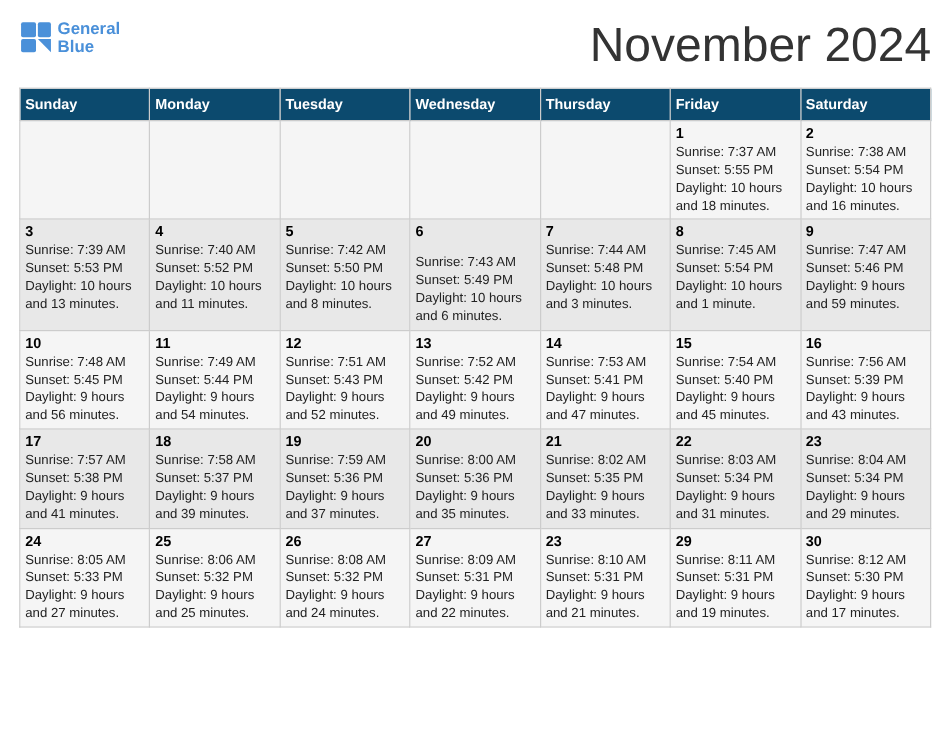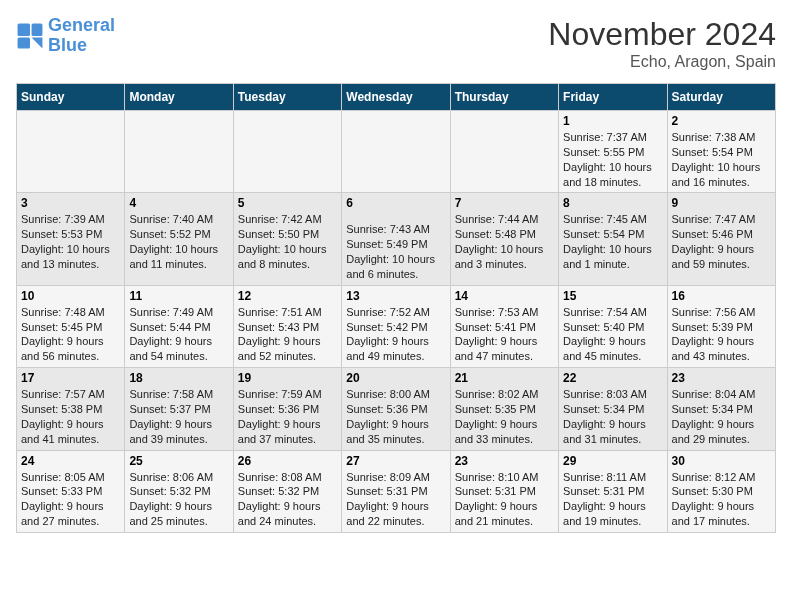--- a/index.html
+++ b/index.html
@@ -15,37 +15,37 @@
       justify-content: space-between;
       align-items: flex-start;
       margin-bottom: 12px;
     }
     .logo {
       display: flex;
       align-items: center;
       gap: 4px;
     }
     .logo-text {
-      font-size: 18px;
+      font-size: 14px;
       font-weight: bold;
       color: #333;
       line-height: 1.1;
     }
     .logo-text span {
       color: #4a90d9;
     }
     .logo-icon {
       width: 28px;
       height: 28px;
     }
     .title-block {
       text-align: right;
     }
     .month-title {
-      font-size: 32px;
+      font-size: 40px;
       font-weight: normal;
       color: #333;
     }
     .location {
       font-size: 16px;
       color: #555;
     }
     table {
       width: 100%;
       border-collapse: collapse;
@@ -101,21 +101,20 @@
     </svg>
     <div>
       <div class="logo-text">
         <span>General</span><br>
         <span style="color:#4a90d9">Blue</span>
       </div>
     </div>
   </div>
   <div class="title-block">
     <div class="month-title">November 2024</div>
-    <div class="location">Echo, Aragon, Spain</div>
   </div>
 </div>
 
 <table>
   <thead>
     <tr id="header-row">
         <th>Sunday</th>
         <th>Monday</th>
         <th>Tuesday</th>
         <th>Wednesday</th>

